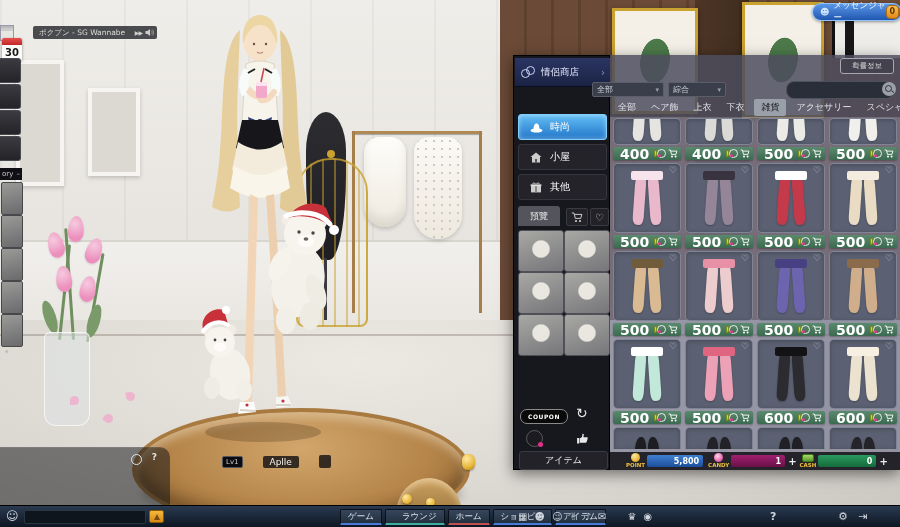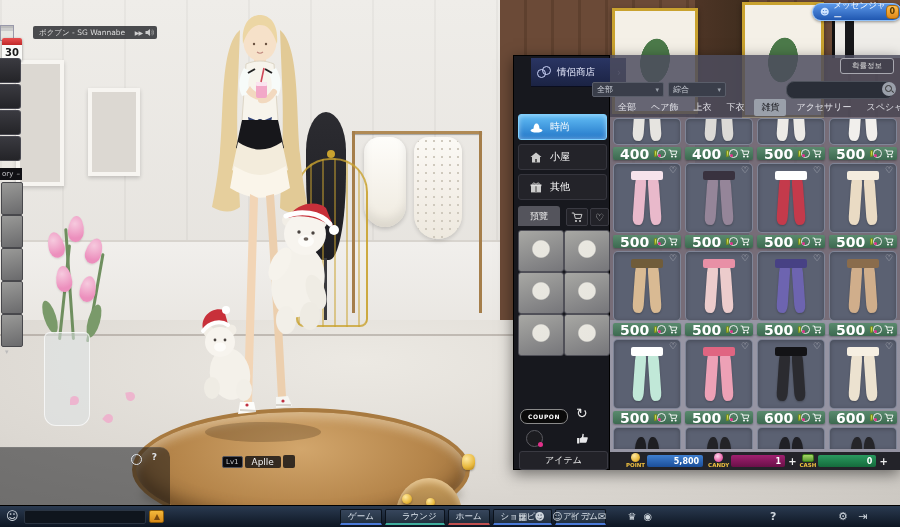--- a/index.html
+++ b/index.html
@@ -89,30 +89,30 @@
     font-size:7px;display:flex;align-items:center;justify-content:space-between;padding:0 2px;box-sizing:border-box;}
   .lthumb{position:absolute;left:1px;width:20px;height:31px;background:linear-gradient(165deg,#9a9a98,#6a6a6c);
     border:1px solid #48484c;border-radius:2px;}
   .ldown{position:absolute;left:5px;top:292px;color:#bbb;font-size:7px;}
 
   
   .chatov{left:0;top:447px;width:170px;height:58px;background:rgba(12,14,18,.5);
     border-top-right-radius:10px;border-top:1px solid rgba(255,255,255,.08);}
   .ccirc{position:absolute;top:6px;right:28px;width:9px;height:9px;border:1.2px solid #dfe3e8;border-radius:50%;}
   .chelp{position:absolute;top:4px;right:13px;color:#dfe3e8;font-size:9px;font-weight:bold;}
-  .nameplate{left:222px;top:455px;display:flex;gap:2px;align-items:center;}
+  .nameplate{left:222px;top:455px;display:flex;gap:20px;align-items:center;}
   .lv{background:#0c0c10;border:1px solid #55555c;border-radius:2px;font-size:7px;color:#ccc;padding:1px 3px;}
   .nm{background:rgba(10,10,14,.78);border-radius:2px;font-size:9px;color:#f2f2f2;padding:1px 7px;}
   .nm2{width:12px;height:13px;background:rgba(10,10,14,.78);border-radius:2px;}
 
   
   .shop{left:513px;top:55px;width:387px;height:415px;box-shadow:0 4px 14px rgba(0,0,0,.5);}
   .shop-side{position:absolute;left:0;top:0;width:97px;height:415px;background:#17181e;border:1px solid #000;box-sizing:border-box;}
   .storehead{position:absolute;left:1px;top:2px;width:95px;height:28px;background:linear-gradient(#2a3563,#1b2344);
-    border-bottom:1px solid #0a0d1e;display:flex;align-items:center;color:#e8ecff;font-size:9.5px;margin-left:16px;}
+    border-bottom:1px solid #0a0d1e;display:flex;align-items:center;color:#e8ecff;font-size:9.5px;}
   .rings{position:relative;width:16px;height:13px;margin:0 4px 0 6px;}
   .rings:before,.rings:after{content:"";position:absolute;width:7px;height:7px;border:1.4px solid #ccd4f8;border-radius:50%;}
   .rings:before{left:0;top:3px;} .rings:after{left:5px;top:0;}
   .sarrow{margin-left:auto;margin-right:5px;color:#8a93b8;font-size:10px;}
   .gender{position:absolute;left:0;top:33px;width:97px;height:20px;display:flex;align-items:center;
     color:#ddd;font-size:9px;padding-left:8px;box-sizing:border-box;}
   .fdot{width:8px;height:8px;border-radius:50%;background:radial-gradient(circle at 35% 30%,#ffb0c0,#e83858);
     box-shadow:0 0 4px rgba(255,60,110,.8);margin-right:3px;}
   .mdot{width:8px;height:8px;border-radius:50%;background:#2e2e38;border:1px solid #555;margin:0 3px 0 12px;box-sizing:border-box;}
   .smenu{position:absolute;left:4px;width:89px;height:26px;border-radius:3px;display:flex;align-items:center;

